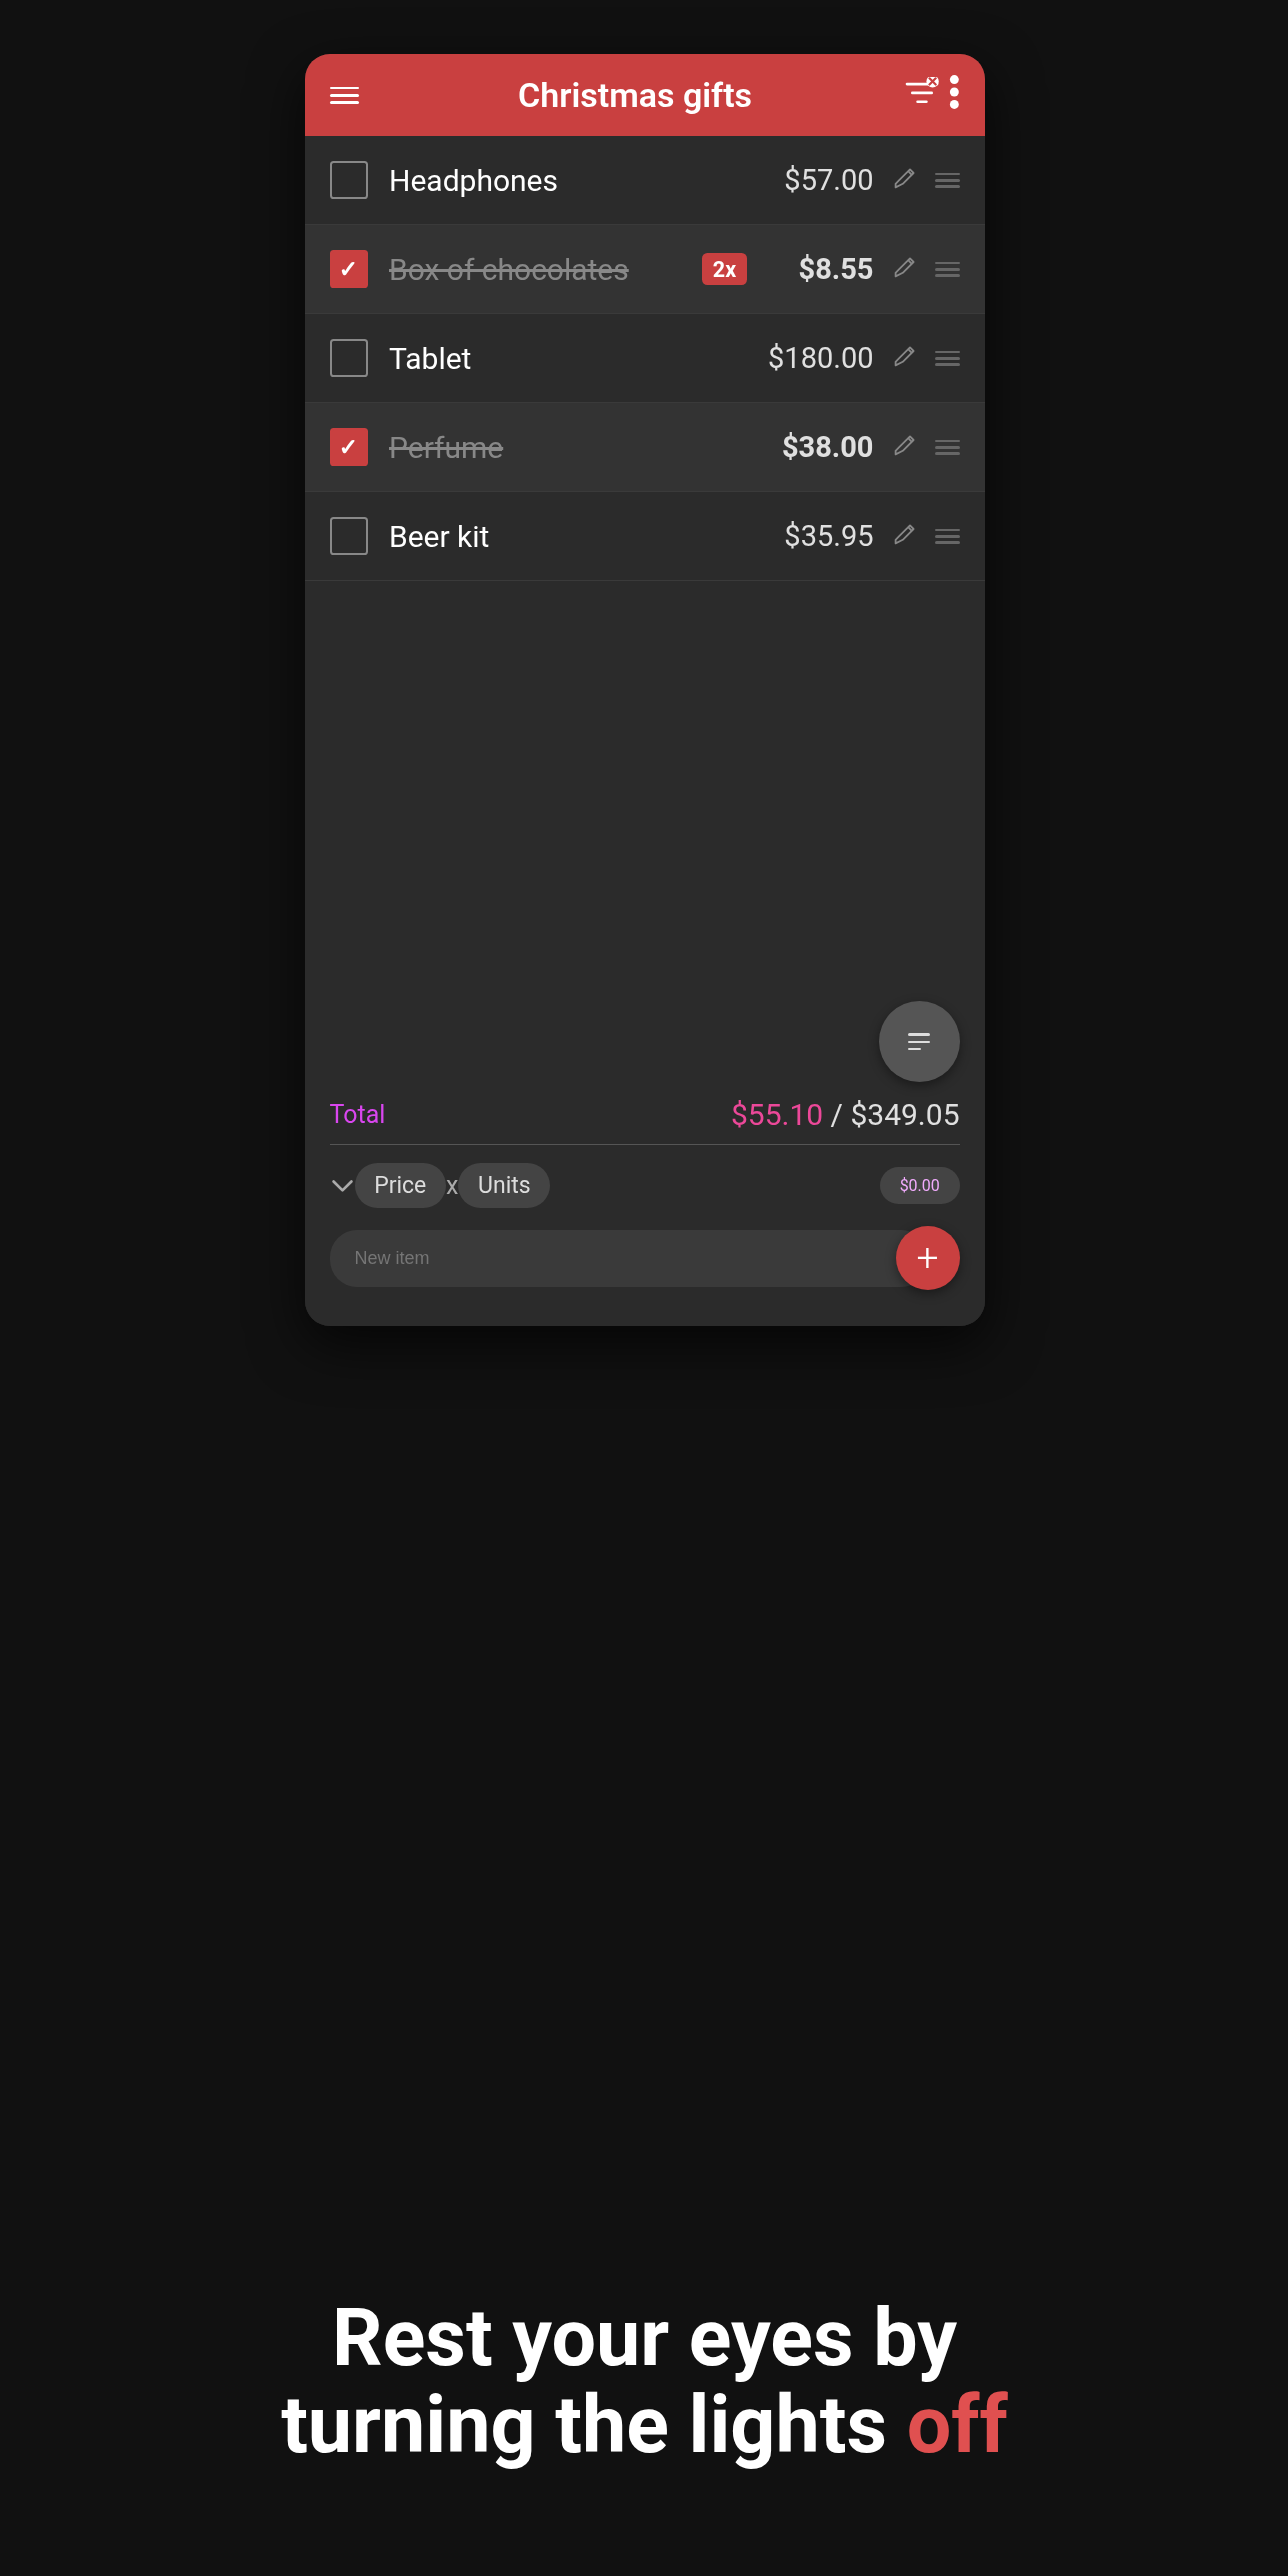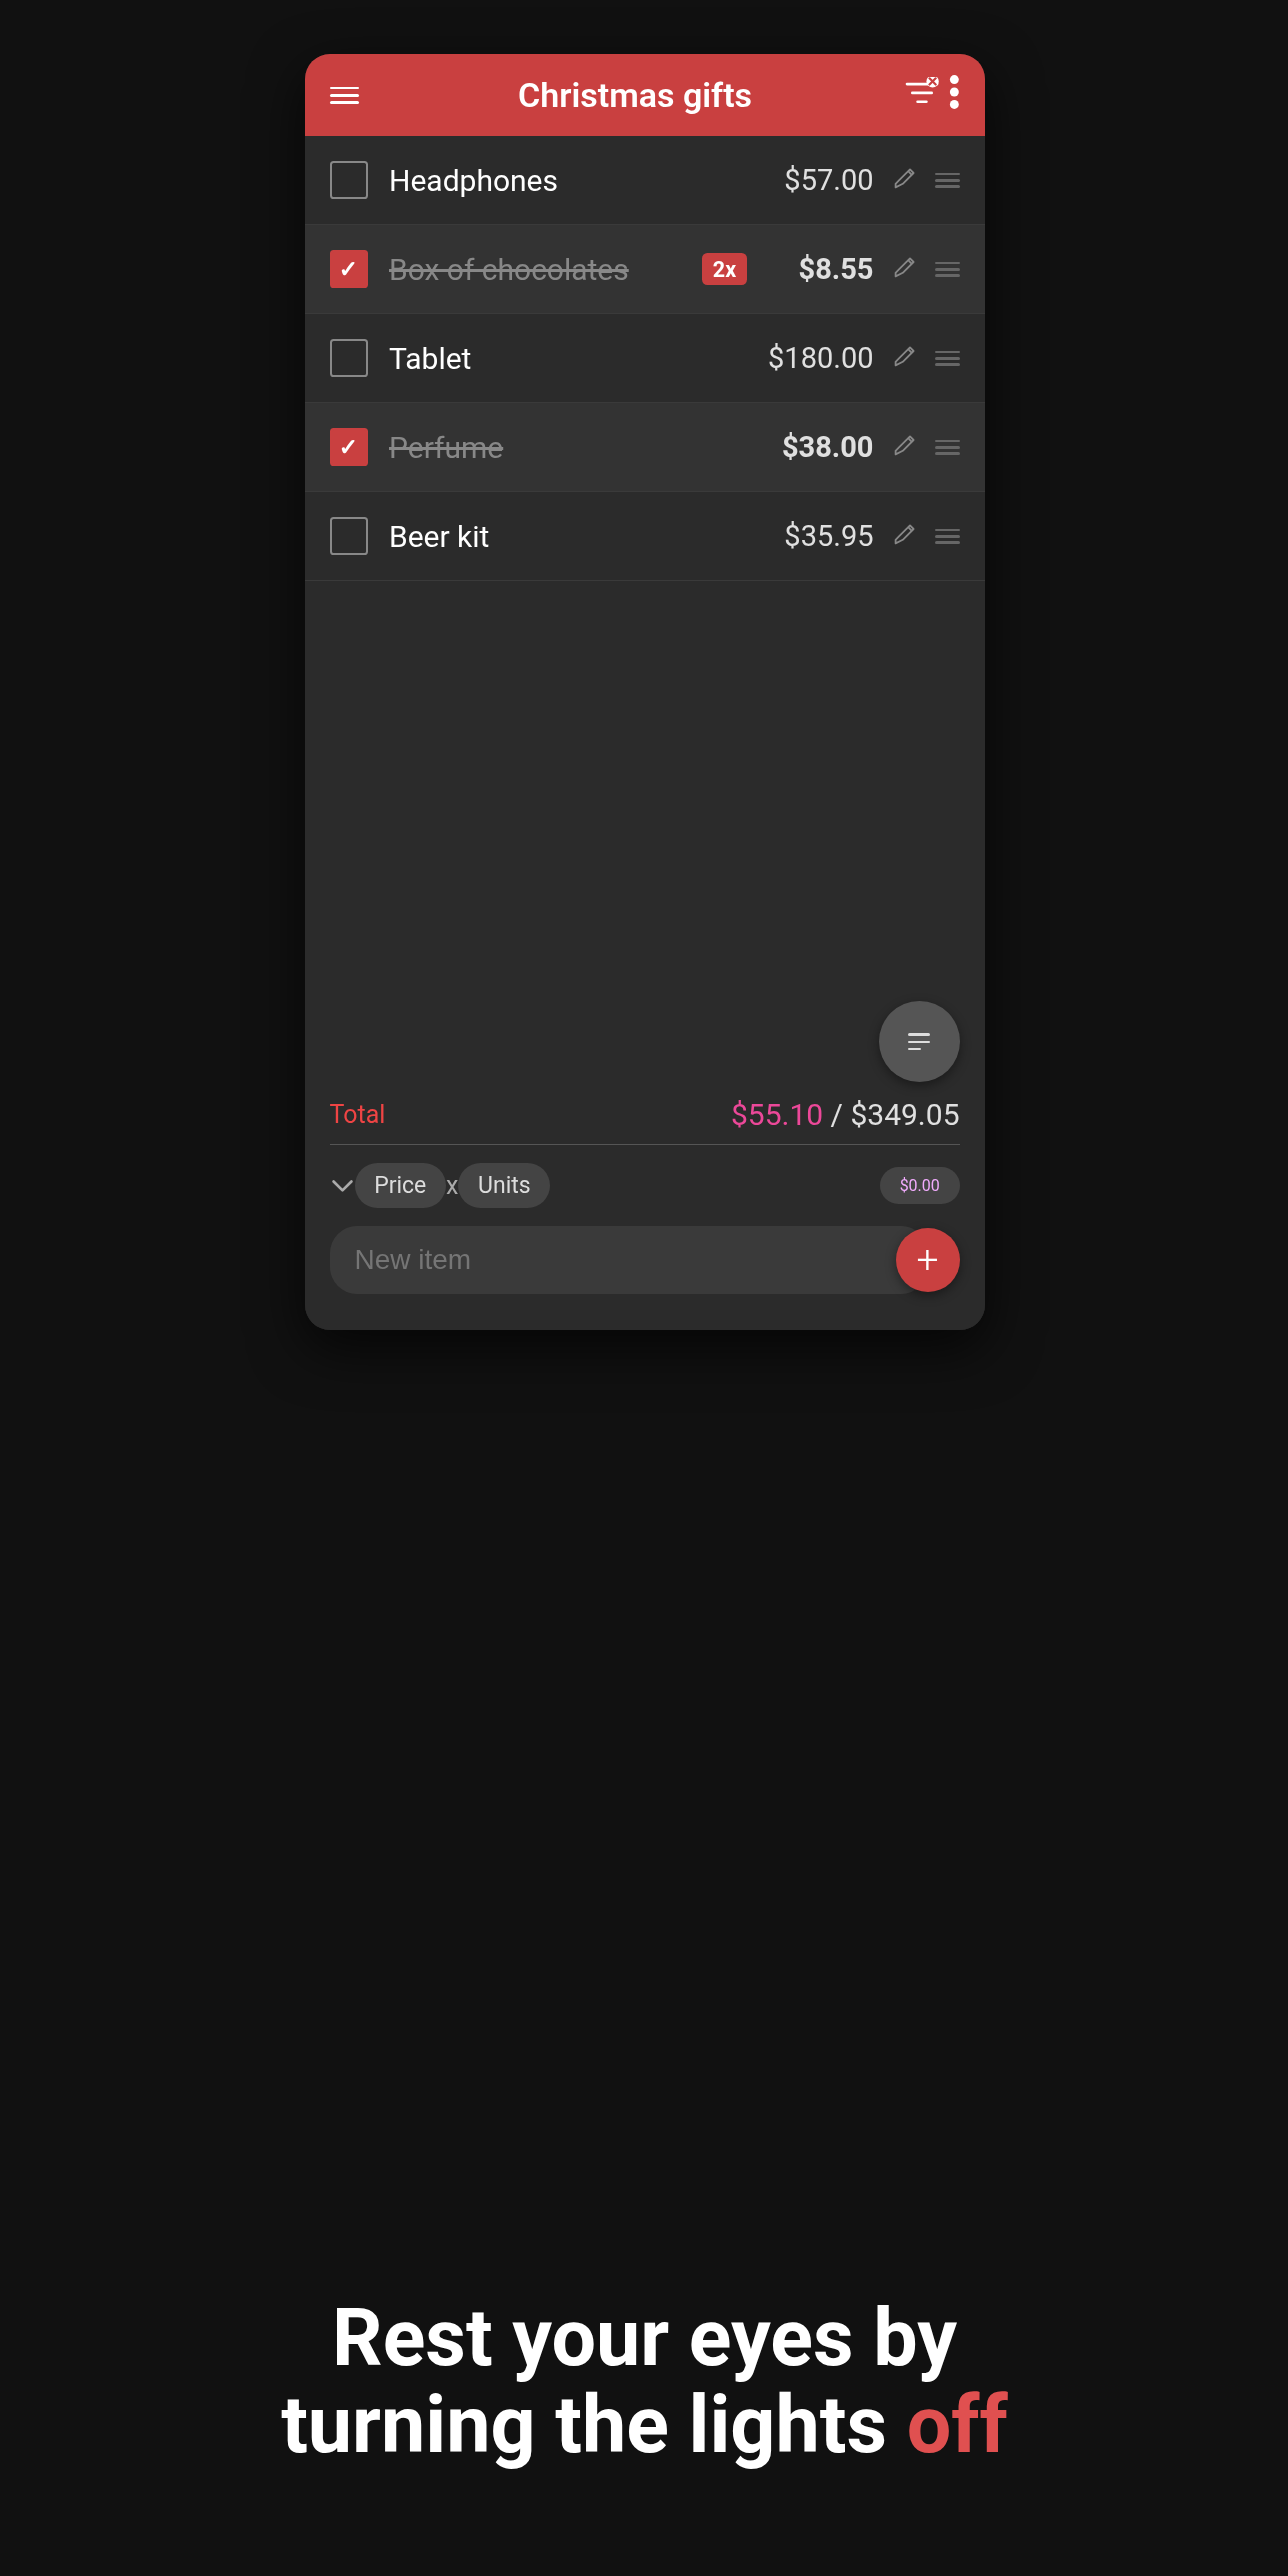--- a/index.html
+++ b/index.html
@@ -217,21 +217,21 @@
       padding: 14.3px 25px 18px 25px;
     }
     .total-row {
       display: flex;
       align-items: center;
       justify-content: space-between;
       padding-bottom: 12.5px;
       border-bottom: 0.9px solid #555;
     }
     .total-label {
-      color: #ef4444;
+      color: #d946ef;
       font-size: 25px;
     }
     .total-amount {
       color: #e0e0e0;
       font-size: 30px;
     }
     .total-checked {
       color: #ec4899;
       font-weight: normal;
     }
@@ -286,21 +286,21 @@
       gap: 0;
       padding: 9px 0 18px 0;
     }
     .new-item-input {
       flex: 1;
       background: #3a3a3a;
       border: none;
       border-radius: 27px;
       padding: 18px 25px;
       color: #888;
-      font-size: 28px;
+      font-size: 18px;
       outline: none;
     }
     .add-btn {
       width: 64px;
       height: 64px;
       background: #c94040;
       border-radius: 50%;
       display: flex;
       align-items: center;
       justify-content: center;

